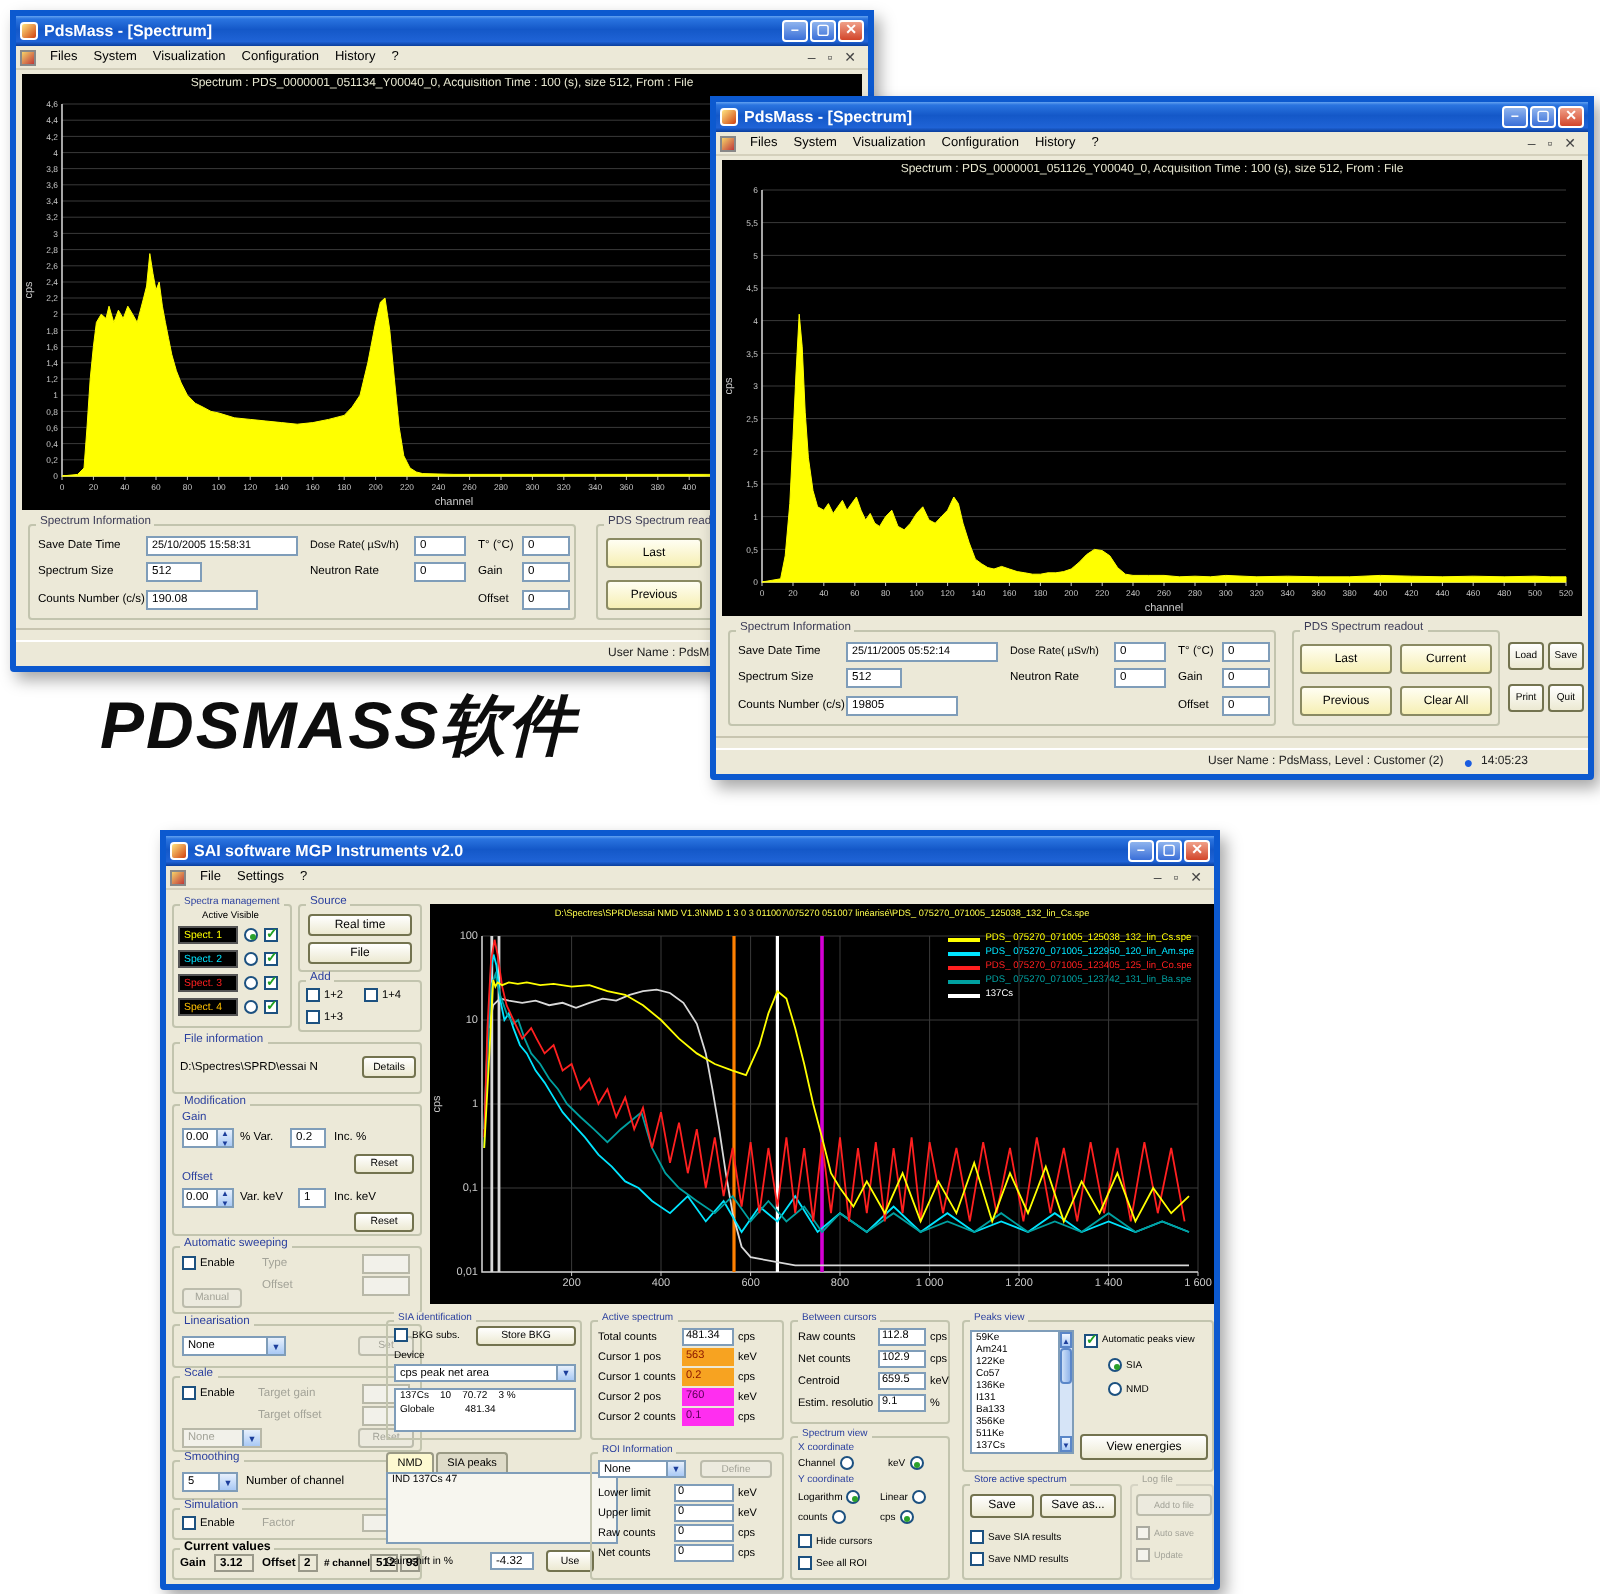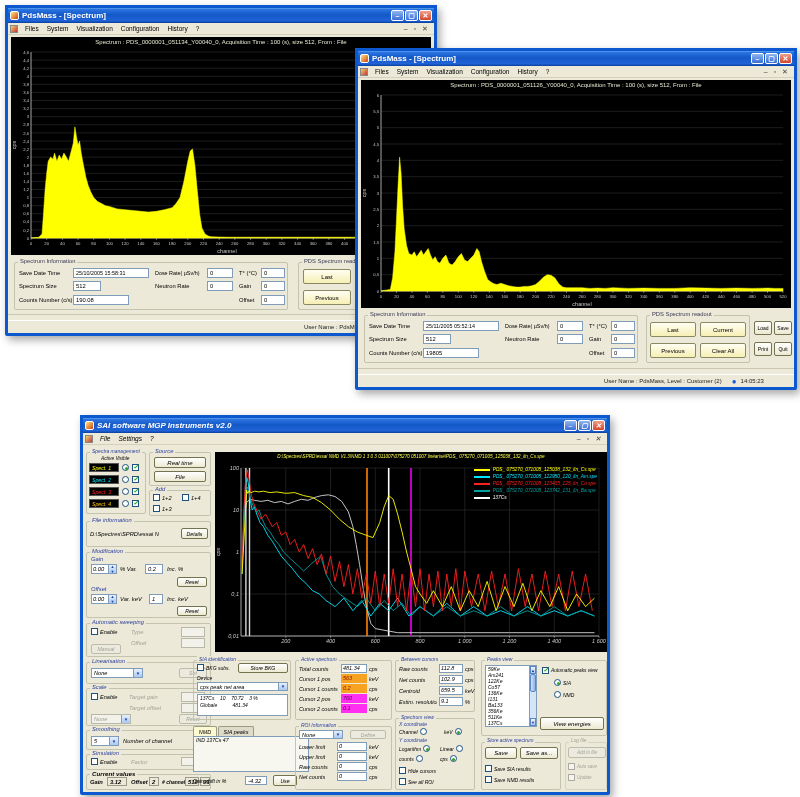--- a/index.html
+++ b/index.html
@@ -250,20 +250,21 @@
       <span class="btn yl" style="left:58px;top:6px;width:48px;height:15px;">Current</span>
       <span class="btn yl" style="left:4px;top:27px;width:48px;height:15px;">Previous</span>
       <span class="btn yl" style="left:58px;top:27px;width:48px;height:15px;">Clear All</span>
     </div>
     <div class="sep" style="bottom:18px;"></div>
     <div class="statusbar">
       <span style="margin-left:290px;white-space:nowrap;">User Name : PdsMass, Level : Customer (2)</span>
     </div>
   </div>
 
+  <div class="caption-zh" style="left:50px; top:341px; font-size:33px;">PDSMASS软件</div>
 
   <div class="win" style="left:355px; top:48px; width:442px; height:342px;">
     <div class="titlebar">
       <span class="appicon"></span>
       <span class="ttl">PdsMass - [Spectrum]</span>
       <span class="wbtn">–</span>
       <span class="wbtn">▢</span>
       <span class="wbtn close">✕</span>
     </div>
     <div class="menubar">
@@ -398,21 +399,21 @@
     <span class="btn" style="left:396px;top:291px;width:18px;height:14px;font-size:5px;">Print</span>
     <span class="btn" style="left:416px;top:291px;width:18px;height:14px;font-size:5px;">Quit</span>
     <div class="sep" style="bottom:18px;"></div>
     <div class="statusbar">
       <span style="margin-left:240px;white-space:nowrap;">User Name : PdsMass, Level : Customer (2)</span>
       <span style="color:#1a5ce0;font-size:8px;margin-left:10px;">●</span>
       <span style="margin-left:4px;">14:05:23</span>
     </div>
   </div>
 
-  <div class="win" style="left:80px; top:415px; width:530px; height:380px;font-style:italic;">
+  <div class="win" style="left:80px; top:415px; width:530px; height:380px;">
     <div class="titlebar">
       <span class="appicon"></span>
       <span class="ttl">SAI software MGP Instruments v2.0</span>
       <span class="wbtn">–</span>
       <span class="wbtn">▢</span>
       <span class="wbtn close">✕</span>
     </div>
     <div class="menubar">
       <span class="mico"></span>
       <span style="display:flex">

